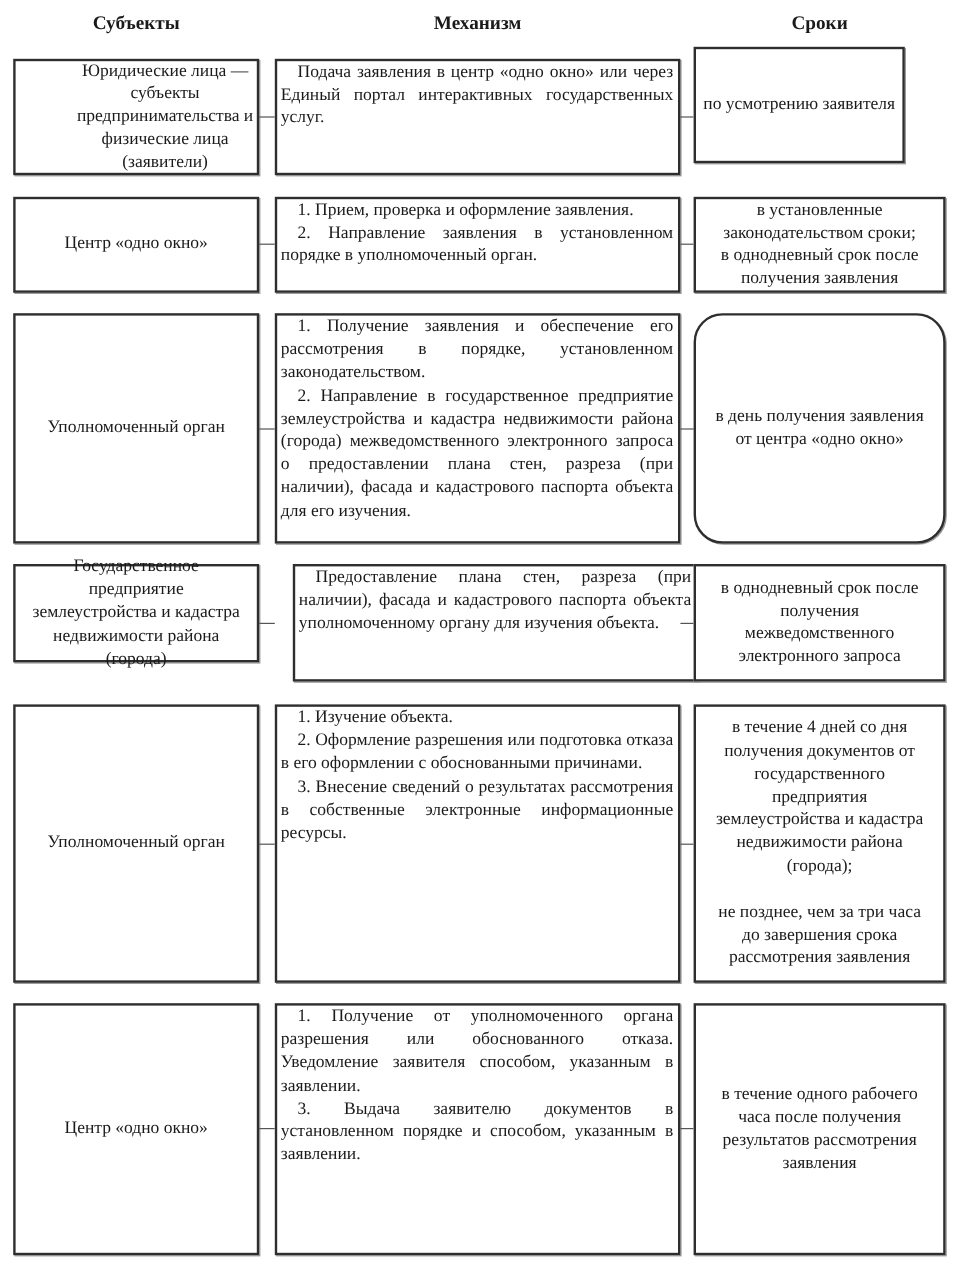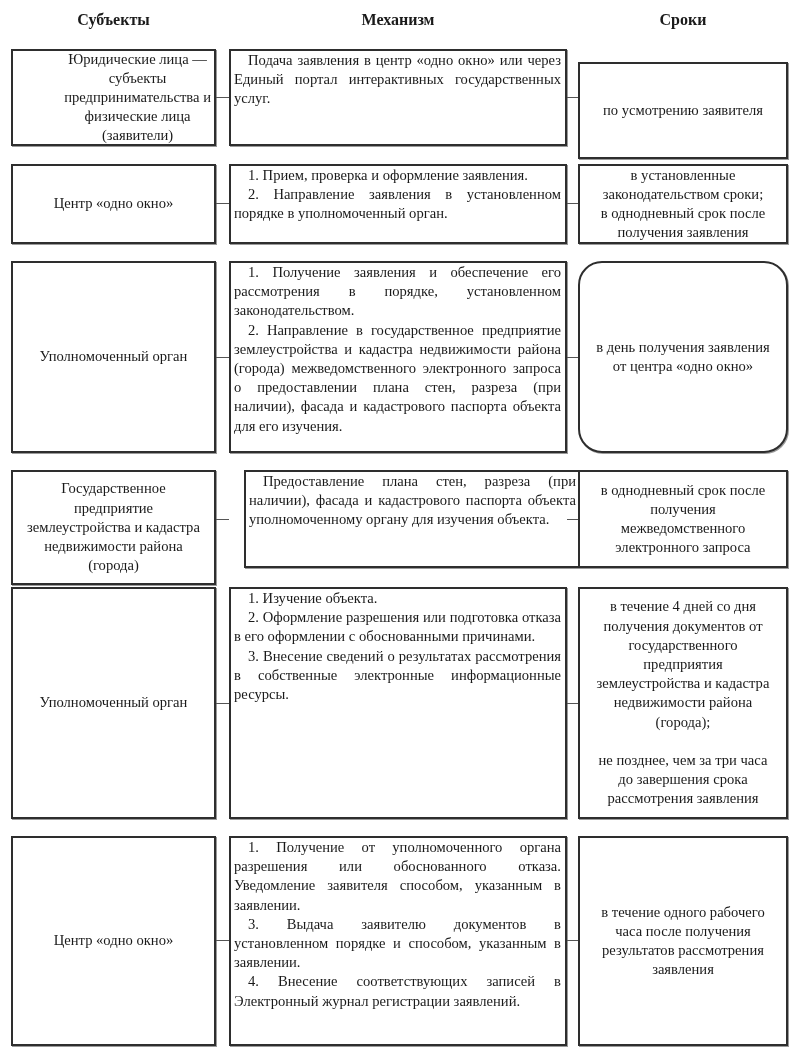--- a/index.html
+++ b/index.html
@@ -75,21 +75,21 @@
 субъекты
 предпринимательства и
 физические лица
 (заявители)</div>
 </div>
 <div class="conn" style="left:216px;top:97px;width:13px;"></div>
 <div class="box mid" style="left:229px;top:49px;width:338px;height:97px;">
   <p class="last-line-left">Подача заявления в центр «одно окно» или через Единый портал интерактивных государственных услуг.</p>
 </div>
 <div class="conn" style="left:567px;top:97px;width:11px;"></div>
-<div class="box center" style="left:578px;top:62px;width:210px;height:97px;">
+<div class="box center" style="left:578px;top:39px;width:176px;height:97px;">
   <div class="ctext">по усмотрению заявителя</div>
 </div>
 
 <div class="box center" style="left:11px;top:164px;width:205px;height:80px;">
   <div class="ctext">Центр «одно окно»</div>
 </div>
 <div class="conn" style="left:216px;top:203px;width:13px;"></div>
 <div class="box mid" style="left:229px;top:164px;width:338px;height:80px;">
   <p class="last-line-left">1. Прием, проверка и оформление заявления.</p>
   <p class="last-line-left">2. Направление заявления в установленном порядке в уполномоченный орган.</p>
@@ -109,21 +109,21 @@
 <div class="box mid" style="left:229px;top:261px;width:338px;height:192px;">
   <p class="last-line-left">1. Получение заявления и обеспечение его рассмотрения в порядке, установленном законодательством.</p>
   <p class="last-line-left">2. Направление в государственное предприятие землеустройства и кадастра недвижимости района (города) межведомственного электронного запроса о предоставлении плана стен, разреза (при наличии), фасада и кадастрового паспорта объекта для его изучения.</p>
 </div>
 <div class="conn" style="left:567px;top:357px;width:11px;"></div>
 <div class="box center" style="left:578px;top:261px;width:210px;height:192px;border-radius:24px;">
   <div class="ctext">в день получения заявления
 от центра «одно окно»</div>
 </div>
 
-<div class="box center" style="left:11px;top:470px;width:205px;height:115px;">
+<div class="box center" style="left:11px;top:470px;width:205px;height:82px;">
   <div class="ctext">Государственное
 предприятие
 землеустройства и кадастра
 недвижимости района
 (города)</div>
 </div>
 <div class="conn" style="left:216px;top:519px;width:13px;"></div>
 <div class="box mid" style="left:244px;top:470px;width:338px;height:98px;">
   <p class="last-line-left">Предоставление плана стен, разреза (при наличии), фасада и кадастрового паспорта объекта уполномоченному органу для изучения объекта.</p>
 </div>
@@ -159,21 +159,20 @@
 рассмотрения заявления</div>
 </div>
 
 <div class="box center" style="left:11px;top:836px;width:205px;height:210px;">
   <div class="ctext">Центр «одно окно»</div>
 </div>
 <div class="conn" style="left:216px;top:940px;width:13px;"></div>
 <div class="box mid" style="left:229px;top:836px;width:338px;height:210px;">
   <p class="last-line-left">1. Получение от уполномоченного органа разрешения или обоснованного отказа. Уведомление заявителя способом, указанным в заявлении.</p>
   <p class="last-line-left">3. Выдача заявителю документов в установленном порядке и способом, указанным в заявлении.</p>
-  <p class="last-line-left">4. Внесение соответствующих записей в Электронный журнал регистрации заявлений.</p>
 </div>
 <div class="conn" style="left:567px;top:940px;width:11px;"></div>
 <div class="box center" style="left:578px;top:836px;width:210px;height:210px;">
   <div class="ctext">в течение одного рабочего
 часа после получения
 результатов рассмотрения
 заявления</div>
 </div>
 
 </body></html>

